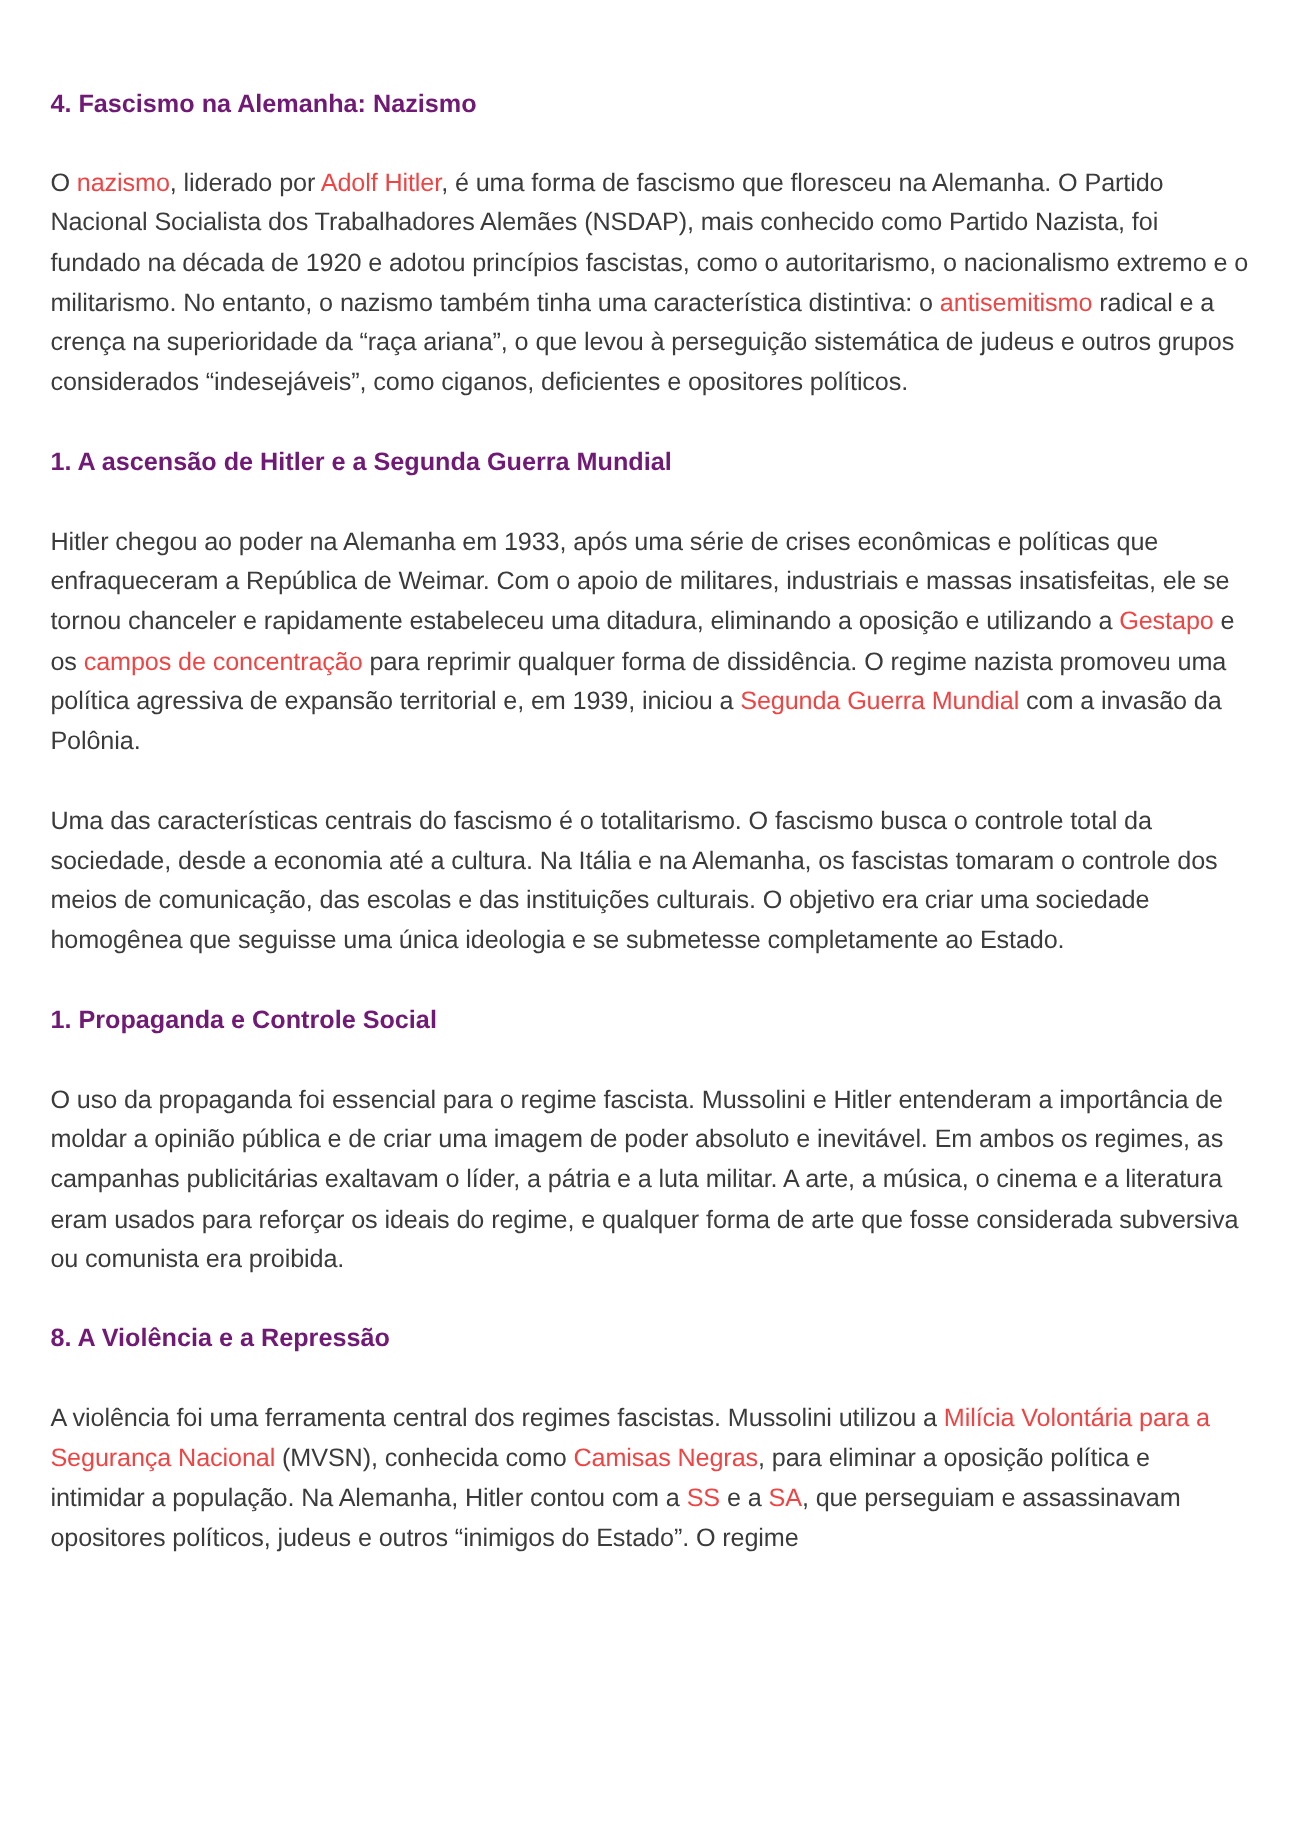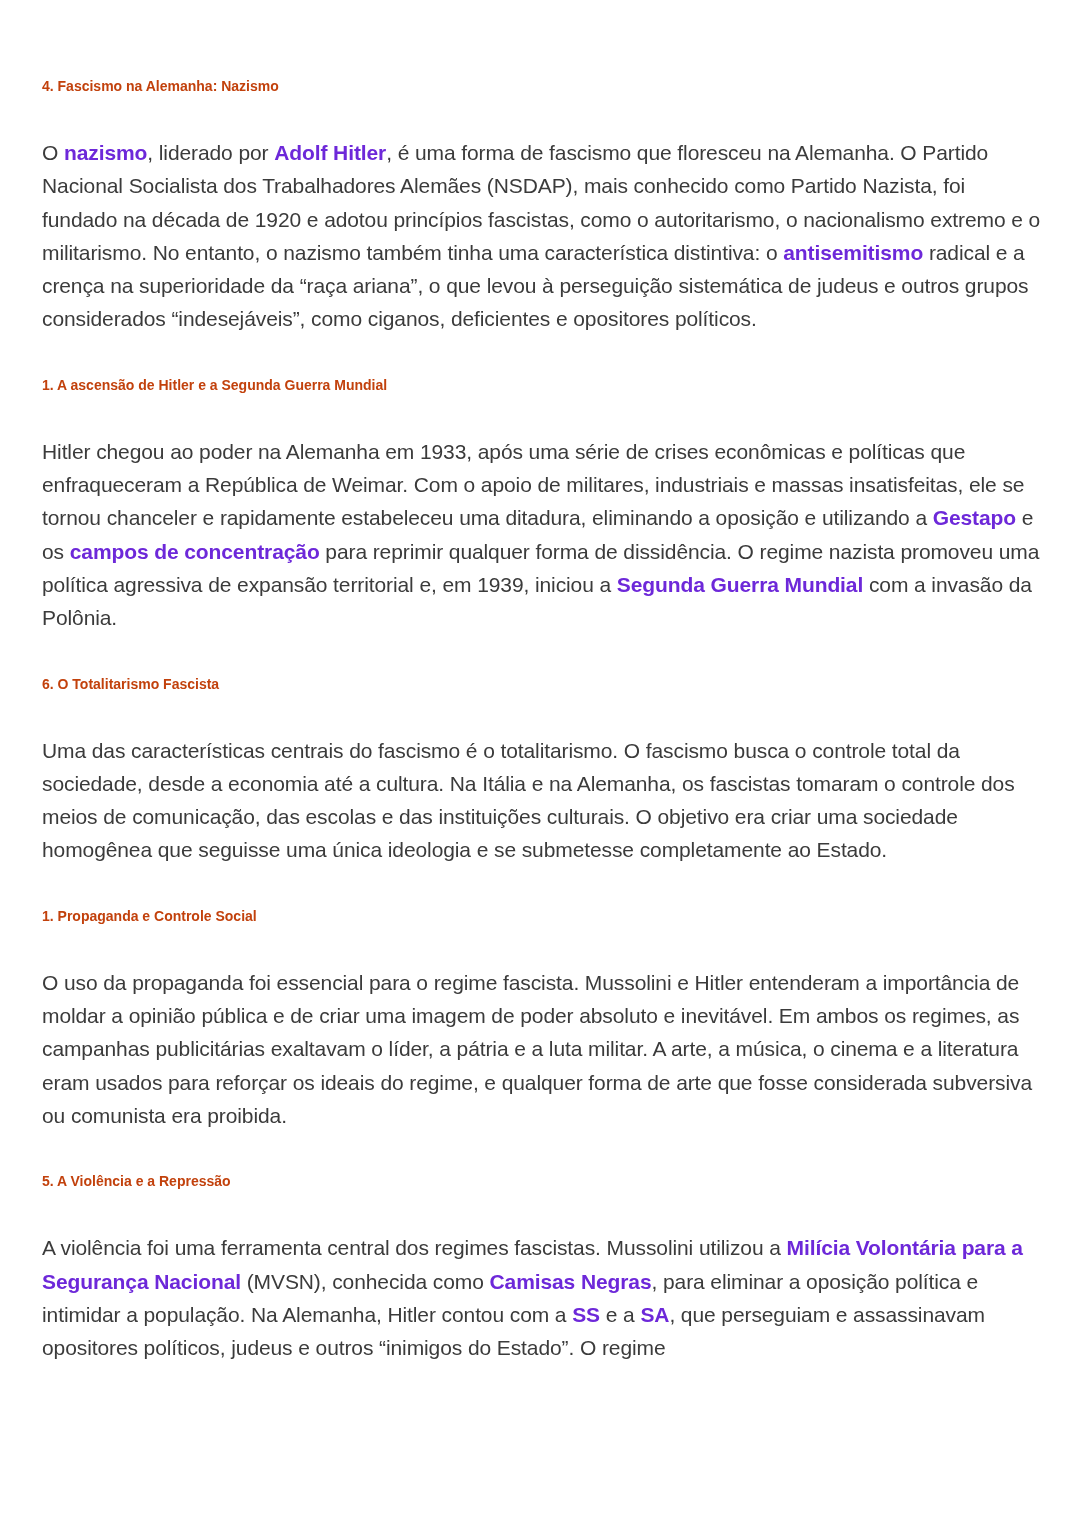--- a/index.html
+++ b/index.html
@@ -14,61 +14,60 @@
     font-family: "Liberation Sans", "DejaVu Sans", sans-serif;
     color: #3b3b3b;
   }
   .doc {
     position: absolute;
     left: 42px;
     top: 70px;
     width: 1000px;
   }
   .section-title {
-    font-size: 14px;
+    font-size: 21px;
     font-weight: bold;
     line-height: 33px;
     margin: 0 0 33px 0;
-    color: #c2410c;
+    color: #701a75;
   }
   .para {
     font-size: 21px;
     line-height: 33.3px;
     margin: 0 0 33px 0;
     color: #3b3b3b;
     letter-spacing: -0.1px;
   }
   .para b {
-    font-weight: bold;
-    color: #6d28d9;
+    font-weight: normal;
+    color: #ef4444;
   }
 </style>
 </head>
 <body>
 
 <div class="doc">
 
   <div class="section">
     <h2 class="section-title">4. Fascismo na Alemanha: Nazismo</h2>
     <p class="para"><span>O </span><b>nazismo</b><span>, liderado por </span><b>Adolf Hitler</b><span>, é uma forma de fascismo que floresceu na Alemanha. O Partido Nacional Socialista dos Trabalhadores Alemães (NSDAP), mais conhecido como Partido Nazista, foi fundado na década de 1920 e adotou princípios fascistas, como o autoritarismo, o nacionalismo extremo e o militarismo. No entanto, o nazismo também tinha uma característica distintiva: o </span><b>antisemitismo</b><span> radical e a crença na superioridade da “raça ariana”, o que levou à perseguição sistemática de judeus e outros grupos considerados “indesejáveis”, como ciganos, deficientes e opositores políticos.</span></p>
   </div>
 
   <div class="section">
     <h2 class="section-title">1. A ascensão de Hitler e a Segunda Guerra Mundial</h2>
     <p class="para"><span>Hitler chegou ao poder na Alemanha em 1933, após uma série de crises econômicas e políticas que enfraqueceram a República de Weimar. Com o apoio de militares, industriais e massas insatisfeitas, ele se tornou chanceler e rapidamente estabeleceu uma ditadura, eliminando a oposição e utilizando a </span><b>Gestapo</b><span> e os </span><b>campos de concentração</b><span> para reprimir qualquer forma de dissidência. O regime nazista promoveu uma política agressiva de expansão territorial e, em 1939, iniciou a </span><b>Segunda Guerra Mundial</b><span> com a invasão da Polônia.</span></p>
   </div>
 
   <div class="section">
-    <h2 class="section-title">6. O Totalitarismo Fascista</h2>
     <p class="para"><span>Uma das características centrais do fascismo é o totalitarismo. O fascismo busca o controle total da sociedade, desde a economia até a cultura. Na Itália e na Alemanha, os fascistas tomaram o controle dos meios de comunicação, das escolas e das instituições culturais. O objetivo era criar uma sociedade homogênea que seguisse uma única ideologia e se submetesse completamente ao Estado.</span></p>
   </div>
 
   <div class="section">
     <h2 class="section-title">1. Propaganda e Controle Social</h2>
     <p class="para"><span>O uso da propaganda foi essencial para o regime fascista. Mussolini e Hitler entenderam a importância de moldar a opinião pública e de criar uma imagem de poder absoluto e inevitável. Em ambos os regimes, as campanhas publicitárias exaltavam o líder, a pátria e a luta militar. A arte, a música, o cinema e a literatura eram usados para reforçar os ideais do regime, e qualquer forma de arte que fosse considerada subversiva ou comunista era proibida.</span></p>
   </div>
 
   <div class="section">
-    <h2 class="section-title">5. A Violência e a Repressão</h2>
+    <h2 class="section-title">8. A Violência e a Repressão</h2>
     <p class="para"><span>A violência foi uma ferramenta central dos regimes fascistas. Mussolini utilizou a </span><b>Milícia Volontária para a Segurança Nacional</b><span> (MVSN), conhecida como </span><b>Camisas Negras</b><span>, para eliminar a oposição política e intimidar a população. Na Alemanha, Hitler contou com a </span><b>SS</b><span> e a </span><b>SA</b><span>, que perseguiam e assassinavam opositores políticos, judeus e outros “inimigos do Estado”. O regime</span></p>
   </div>
 
 </div>
 
 </body></html>

